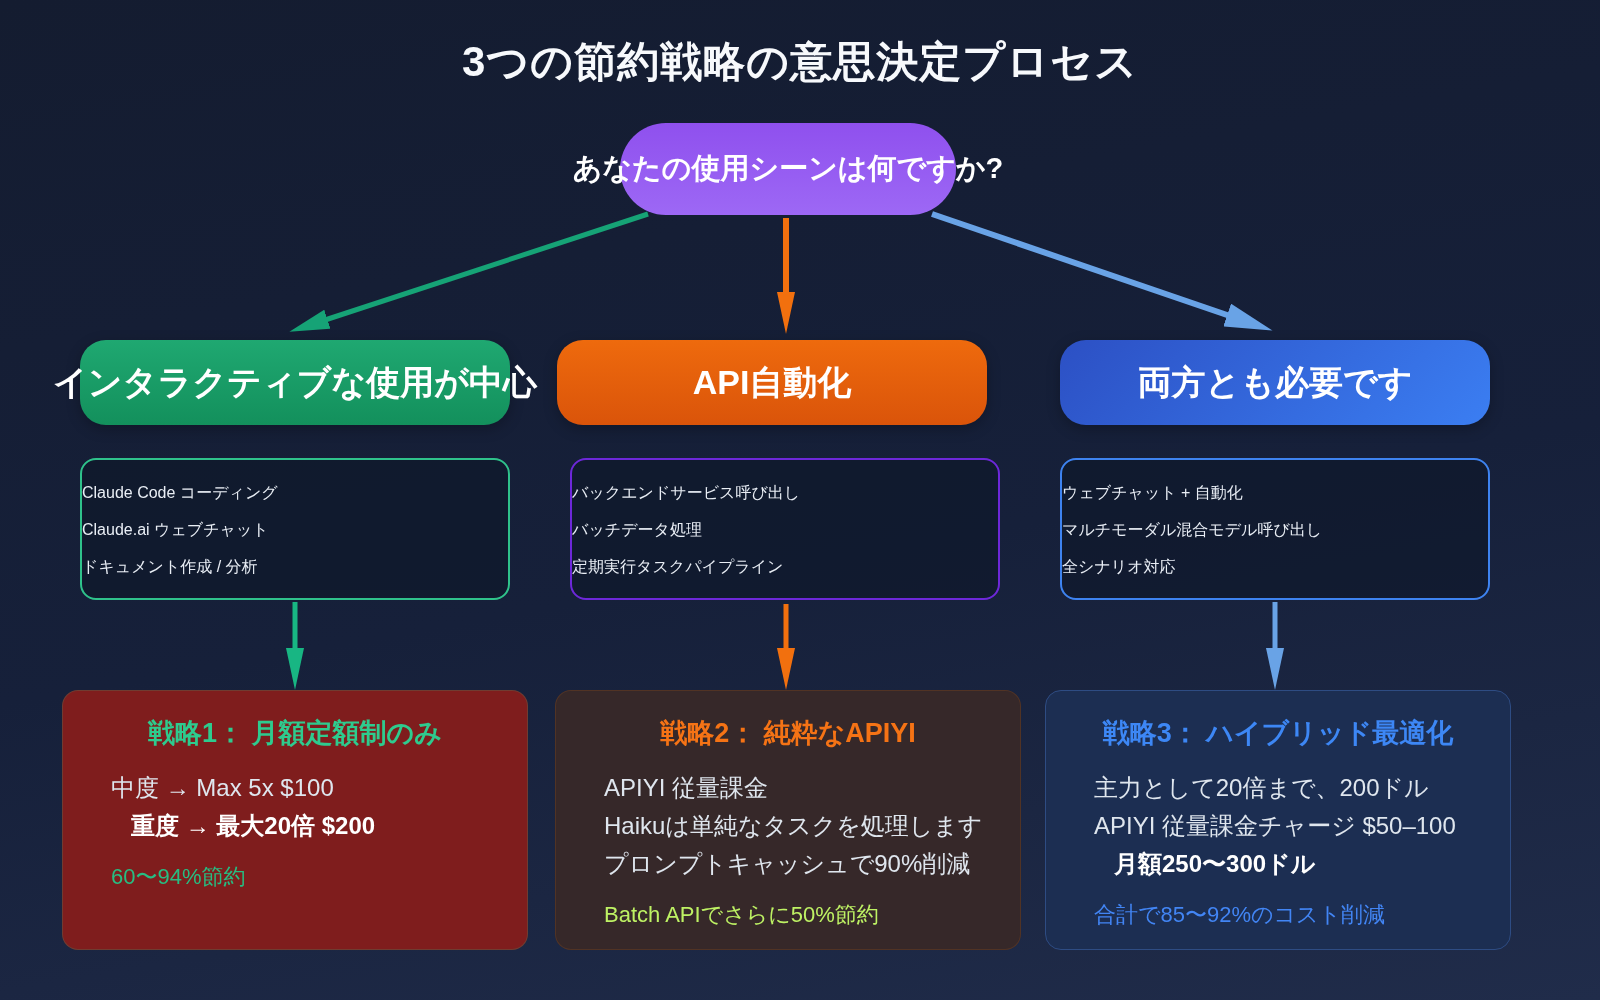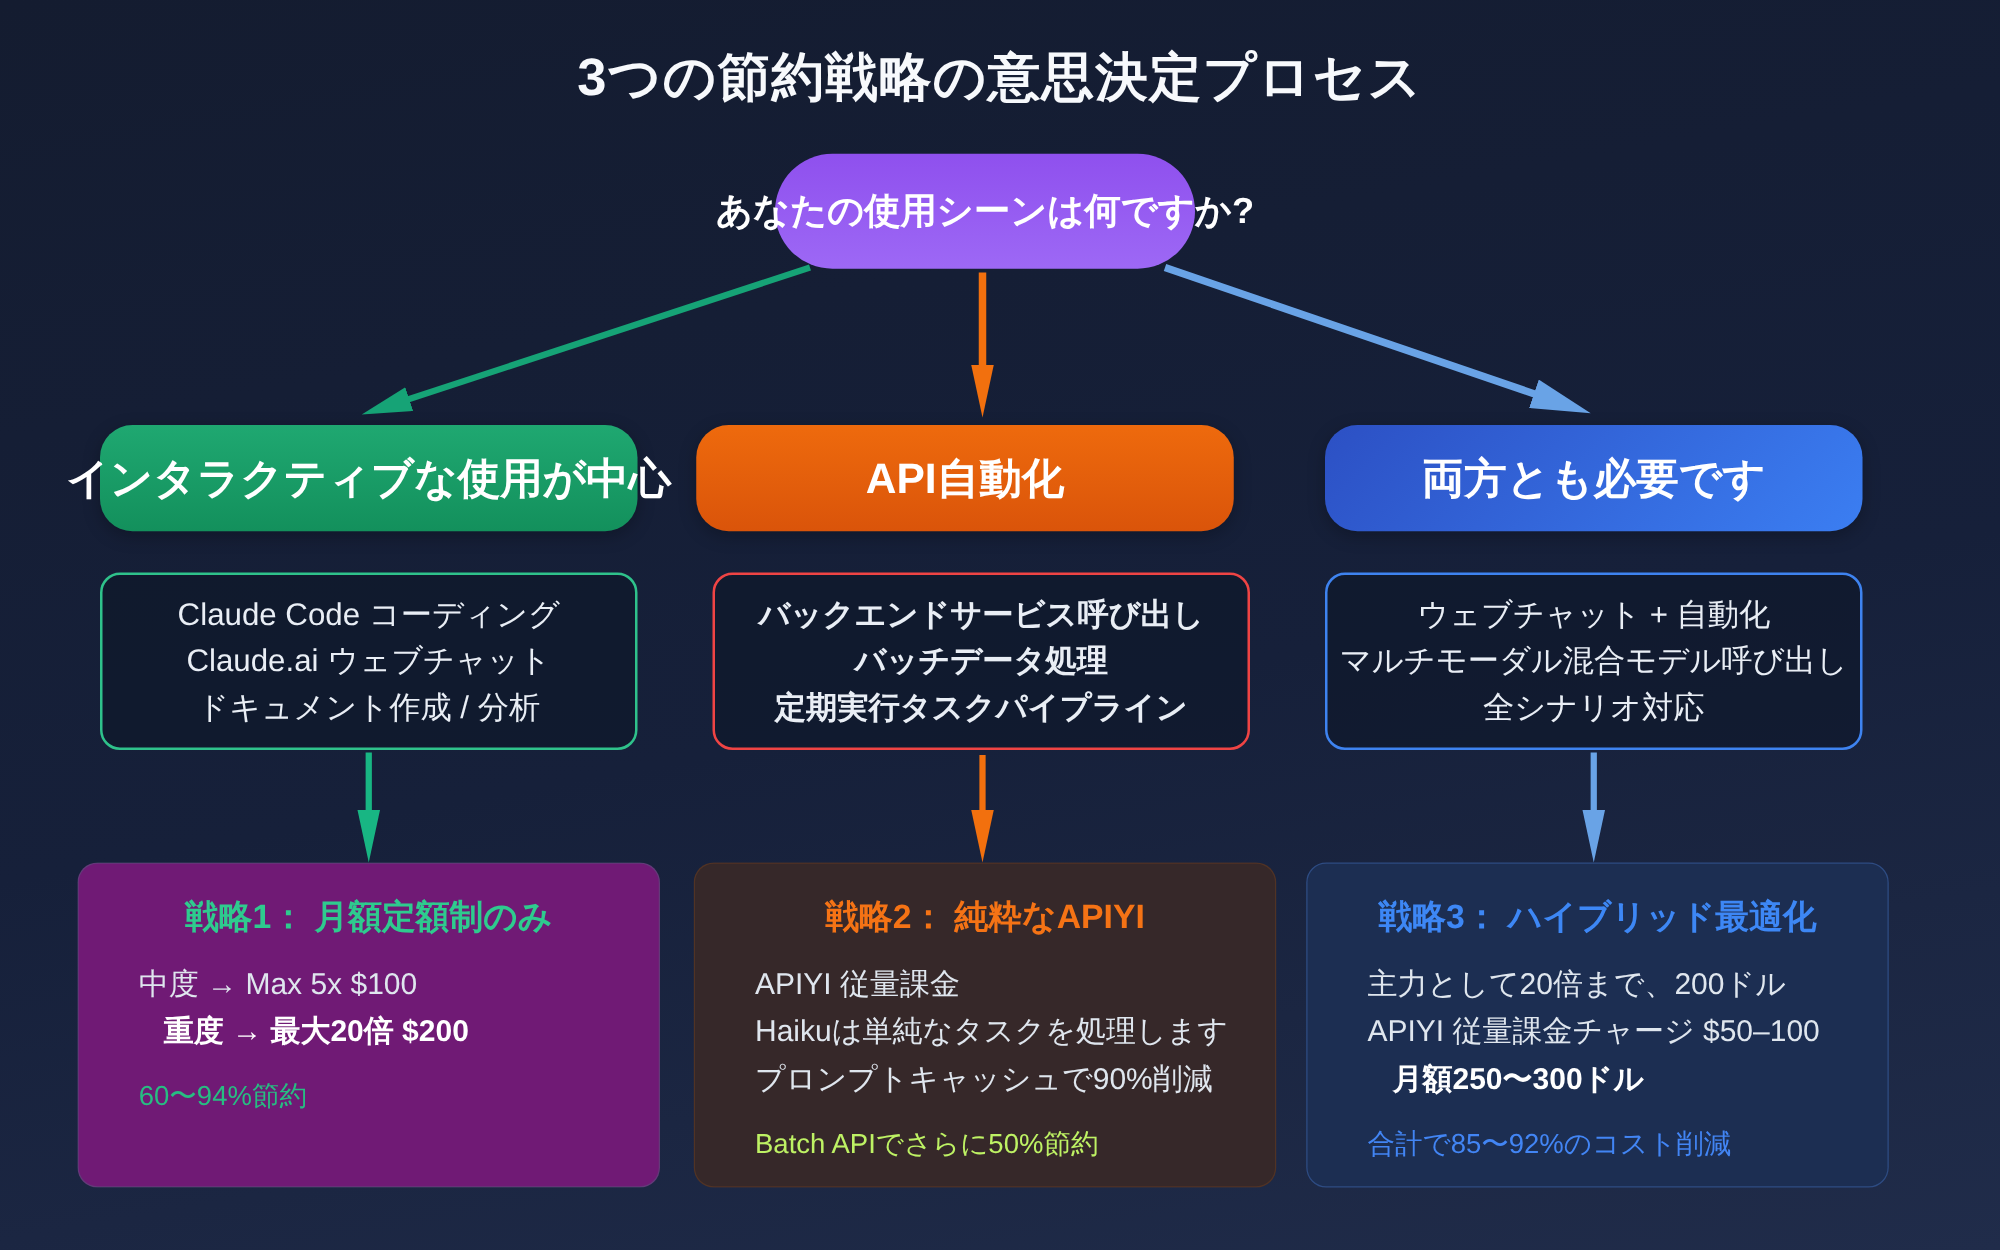--- a/index.html
+++ b/index.html
@@ -28,32 +28,32 @@
     display:flex;align-items:center;justify-content:center;
     font-size:34px;font-weight:700;color:#ffffff;white-space:nowrap;
     box-shadow:0 4px 14px rgba(0,0,0,0.25);
   }
   #header-0{left:80px;background:linear-gradient(180deg,#1fa871 0%,#13905c 100%);}
   #header-1{left:557px;background:linear-gradient(180deg,#ee6a0d 0%,#da540a 100%);text-align:right;}
   #header-2{left:1060px;background:linear-gradient(135deg,#2c50c4 0%,#3b7ef2 100%);}
   .detail-box{
     top:458px;width:430px;height:142px;border-radius:16px;box-sizing:border-box;
     background:rgba(13,21,38,0.55);
-    display:flex;flex-direction:column;align-items:center;justify-content:center;
-    font-size:25px;line-height:37px;color:#e9eef5;
+    display:flex;flex-direction:column;align-items:flex-start;justify-content:center;
+    font-size:16px;line-height:37px;color:#e9eef5;
   }
   .detail-box div{white-space:nowrap;}
   #detail-0{left:80px;border:2px solid #2fc28b;}
-  #detail-1{left:570px;border:2px solid #ef4444;font-weight:bold;}
+  #detail-1{left:570px;border:2px solid #6d28d9;}
   #detail-2{left:1060px;border:2px solid #3e83f0;}
   .card{
     top:690px;width:466px;height:260px;border-radius:16px;box-sizing:border-box;
     padding:24px 48px 0 48px;
   }
-  #card-0{left:62px;background:#701a75;border:1px solid rgba(46,203,142,0.18);}
+  #card-0{left:62px;background:#7f1d1d;border:1px solid rgba(46,203,142,0.18);}
   #card-1{left:555px;background:#362829;border:1px solid rgba(240,114,15,0.15);}
   #card-2{left:1045px;background:#1c2e52;border:1.5px solid #2e4c83;}
   .card-title{text-align:center;font-size:27px;font-weight:700;margin-bottom:18px;white-space:nowrap;}
   #card-0 .card-title{color:#2ecb8e;}
   #card-1 .card-title{color:#f57315;}
   #card-2 .card-title{color:#3d87f5;}
   .card-line{font-size:24px;line-height:38px;color:#dfe6ee;white-space:nowrap;}
   .card-line.bold{font-weight:700;color:#ffffff;margin-left:20px;}
   .card-highlight{margin-top:17px;font-size:22px;white-space:nowrap;}
   #card-0 .card-highlight{color:#27bd82;}

